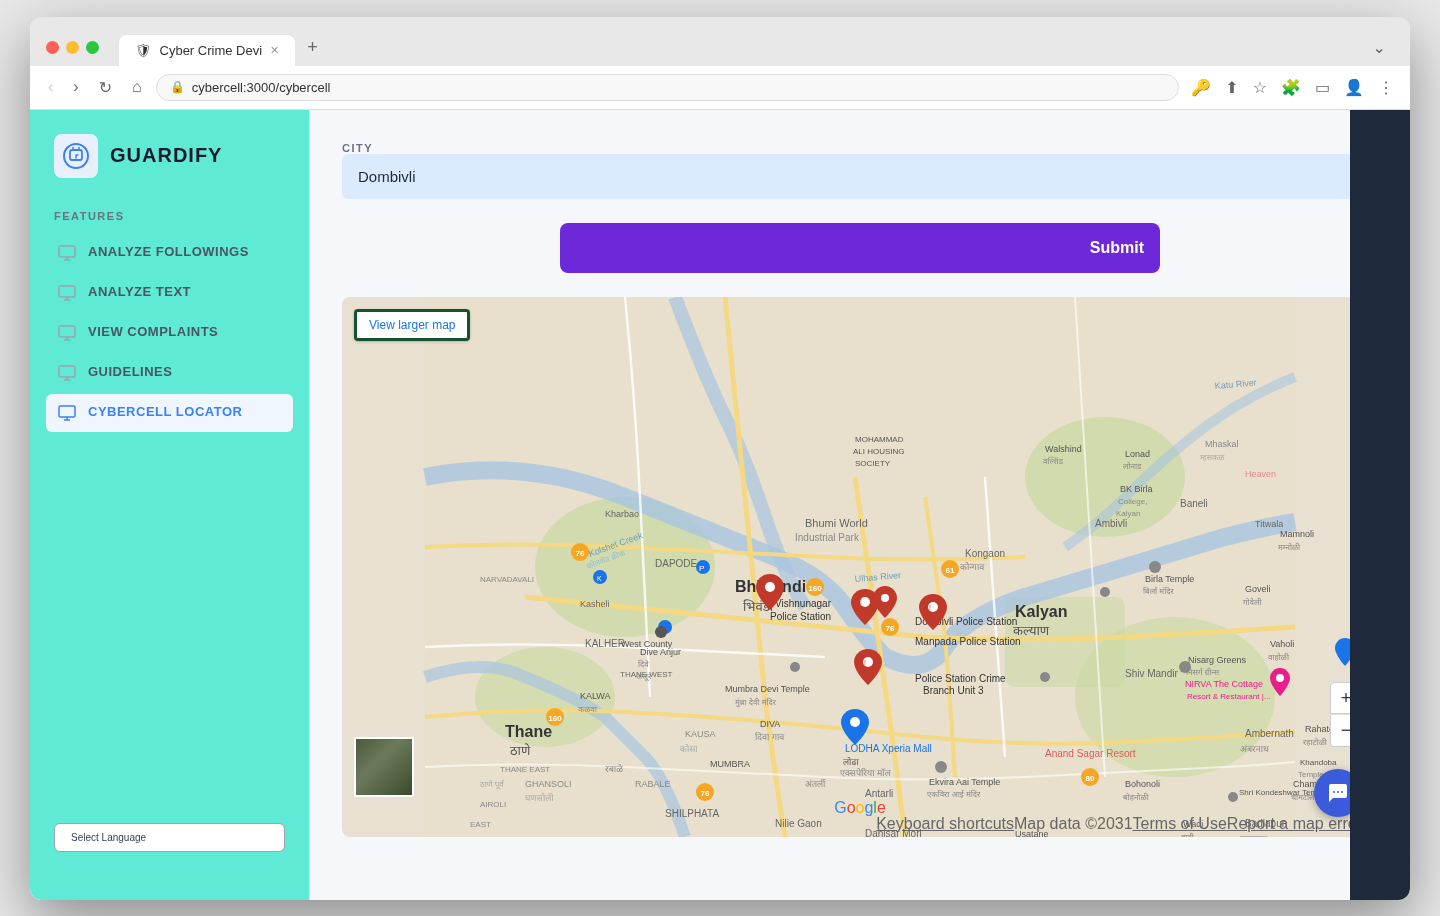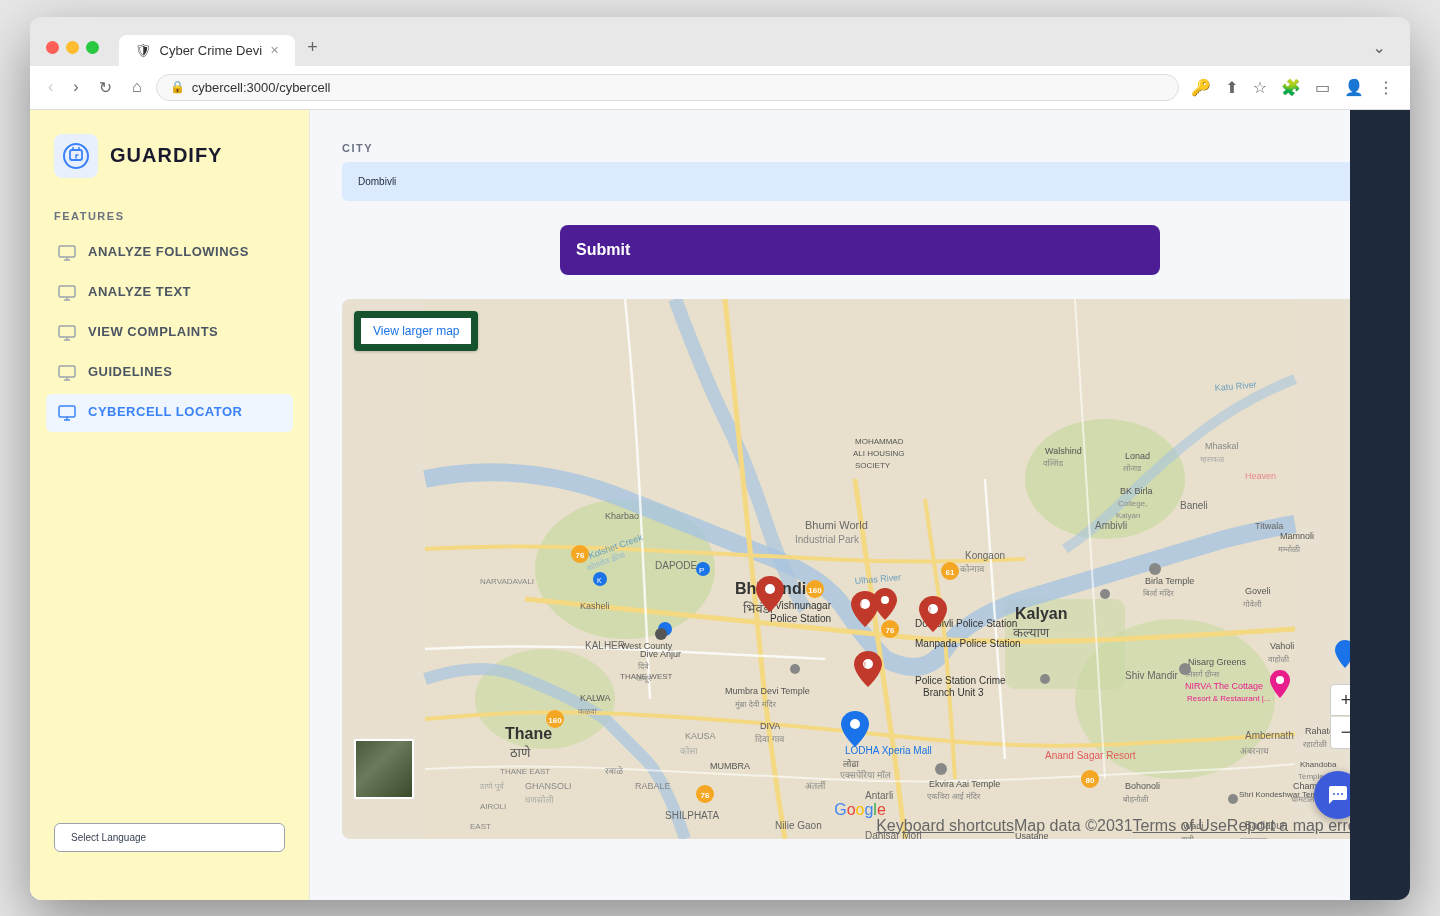--- a/index.html
+++ b/index.html
@@ -22,40 +22,40 @@
     .nav-btn.disabled { color: #ccc; }
     .address-bar { flex: 1; background: #f8f8f8; border: 1px solid #ddd; border-radius: 20px; padding: 5px 14px; font-size: 13px; color: #333; display: flex; align-items: center; gap: 6px; }
     .lock-icon { color: #555; font-size: 12px; }
     .browser-actions { display: flex; gap: 6px; align-items: center; }
     .browser-action-btn { background: none; border: none; font-size: 16px; color: #666; cursor: pointer; padding: 4px; }
 
     
     .app-body { display: flex; height: calc(870px - 80px); background: #f5f7fa; }
 
     
-    .sidebar { width: 280px; background: #fef9c3; border-right: 1px solid #e5e7eb; display: flex; flex-direction: column; padding: 24px 0; }
+    .sidebar { width: 280px; background: #5eead4; border-right: 1px solid #e5e7eb; display: flex; flex-direction: column; padding: 24px 0; }
     .sidebar-logo { display: flex; align-items: center; gap: 12px; padding: 0 24px 32px; }
     .logo-icon { width: 44px; height: 44px; }
     .logo-text { font-size: 20px; font-weight: 700; color: #1a1a2e; letter-spacing: 1px; }
     .sidebar-section-label { font-size: 11px; font-weight: 700; color: #6b7280; letter-spacing: 1.5px; padding: 0 24px 12px; }
     .sidebar-nav { display: flex; flex-direction: column; gap: 2px; padding: 0 16px; }
     .sidebar-item { display: flex; align-items: flex-start; gap: 12px; padding: 10px 12px; border-radius: 6px; cursor: pointer; font-size: 13px; font-weight: 600; color: #4b5563; letter-spacing: 0.5px; }
     .sidebar-item.active { color: #3b82f6; background: #eff6ff; }
     .sidebar-item-icon { width: 18px; height: 18px; }
     .sidebar-bottom { margin-top: auto; padding: 24px; }
     .lang-select-btn { border: 1.5px solid #9ca3af; background: #fff; padding: 8px 16px; border-radius: 6px; font-size: 10px; font-weight: 500; color: #374151; cursor: pointer; width: 100%; text-align: left; }
 
     
     .main-content { flex: 1; overflow-y: auto; padding: 32px; background: #f5f7fa; }
 
     .form-section { margin-bottom: 24px; }
-    .field-label { font-size: 11px; font-weight: 700; color: #6b7280; letter-spacing: 1.5px; margin-bottom: 8px; }
-    .field-input { width: 100%; padding: 14px 16px; background: #dbeafe; border: none; border-radius: 6px; font-size: 10px; color: #1e293b; outline: none; }
-
-    .submit-btn { display: block; width: 600px; max-width: 100%; margin: 0 auto 24px; background: #4c1d95; color: #ffffff; border: none; border-radius: 8px; padding: 16px; font-size: 16px; font-weight: 600; cursor: pointer; text-align: left; }
+    .field-label { font-size: 11px; font-weight: 700; color: #6b7280; letter-spacing: 1.5px; }
+    .field-input { width: 100%; padding: 14px 16px; background: #dbeafe; border: none; border-radius: 6px; font-size: 15px; color: #1e293b; outline: none; }
+
+    .submit-btn { display: block; width: 600px; max-width: 100%; margin: 0 auto 24px; background: #6d28d9; color: #ffffff; border: none; border-radius: 8px; padding: 16px; font-size: 16px; font-weight: 600; cursor: pointer; text-align: right; }
 
     
     .map-container { width: 100%; height: 540px; border-radius: 8px; overflow: hidden; position: relative; background: #e8e0d0; }
 
     .map-overlay-btn { position: absolute; top: 12px; left: 12px; background: #fff; border: 1px solid #ccc; border-radius: 4px; padding: 6px 12px; font-size: 12px; color: #1a73e8; font-weight: 500; cursor: pointer; box-shadow: 0 1px 3px rgba(0,0,0,0.2); }
 
     .map-zoom-controls { position: absolute; bottom: 100px; right: 16px; display: flex; flex-direction: column; gap: 1px; }
     .zoom-btn { width: 32px; height: 32px; background: #fff; border: 1px solid #ccc; display: flex; align-items: center; justify-content: center; font-size: 18px; font-weight: 300; color: #333; cursor: pointer; }
     .zoom-btn:first-child { border-radius: 4px 4px 0 0; }
     .zoom-btn:last-child { border-radius: 0 0 4px 4px; }
@@ -438,21 +438,21 @@
 
             <text x="875" y="468" font-family="sans-serif" font-size="8" fill="#555">Khandoba</text>
             <text x="873" y="480" font-family="sans-serif" font-size="8" fill="#888">Temple, Mulgaon</text>
 
             <text x="940" y="390" font-family="sans-serif" font-size="9" fill="#555">River Village Res...</text>
 
             <text x="790" y="92" font-family="sans-serif" font-size="9" fill="#6a9fc0" transform="rotate(-5 790 92)">Katu River</text>
           </svg>
 
           
-          <div class="map-overlay-btn" style="position:absolute; top:12px; left:12px; background:#fff; border:7px solid #14532d; border-radius:4px; padding:6px 12px; font-size:12px; color:#1a73e8; font-weight:500; cursor:pointer; z-index:5;">View larger map</div>
+          <div class="map-overlay-btn" style="position:absolute; top:12px; left:12px; background:#fff; border:3px solid #14532d; border-radius:4px; padding:6px 12px; font-size:12px; color:#1a73e8; font-weight:500; cursor:pointer; z-index:5;">View larger map</div>
 
           
           <div class="map-thumbnail" style="position:absolute; bottom:40px; left:12px; width:60px; height:60px; background:#6b7a5a; border:2px solid #fff; border-radius:2px; z-index:5;">
             <div style="width:100%; height:100%; background: linear-gradient(135deg, #4a5a3a 0%, #6b7a5a 40%, #3a4a2a 100%);"></div>
           </div>
 
           
           <div class="map-zoom-controls" style="position:absolute; bottom:90px; right:16px; z-index:5;">
             <button class="zoom-btn" style="width:32px; height:32px; background:#fff; border:1px solid #ccc; border-radius:4px 4px 0 0; font-size:18px; font-weight:300; color:#333; cursor:pointer; display:flex; align-items:center; justify-content:center; line-height:1;">+</button>
             <button class="zoom-btn" style="width:32px; height:32px; background:#fff; border:1px solid #ccc; border-radius:0 0 4px 4px; border-top:none; font-size:18px; font-weight:300; color:#333; cursor:pointer; display:flex; align-items:center; justify-content:center; line-height:1;">−</button>

